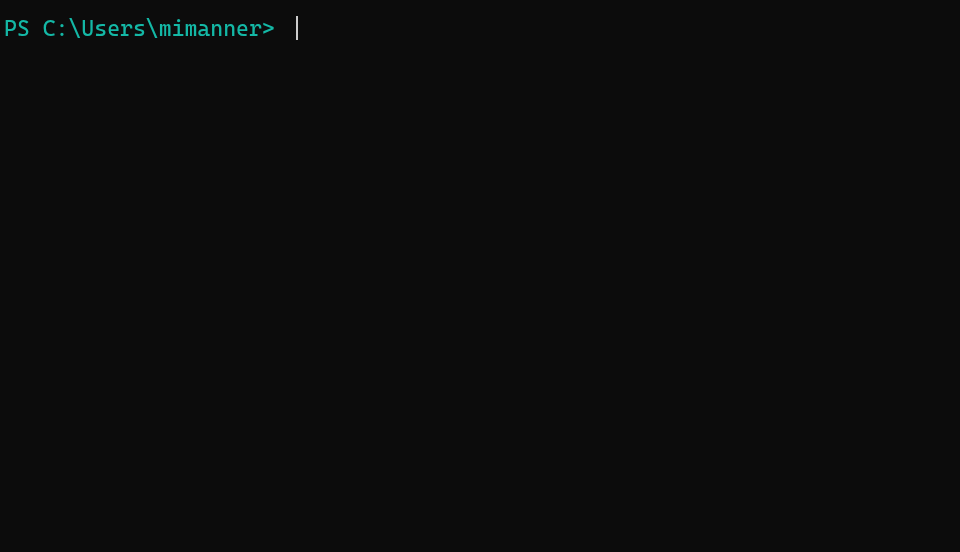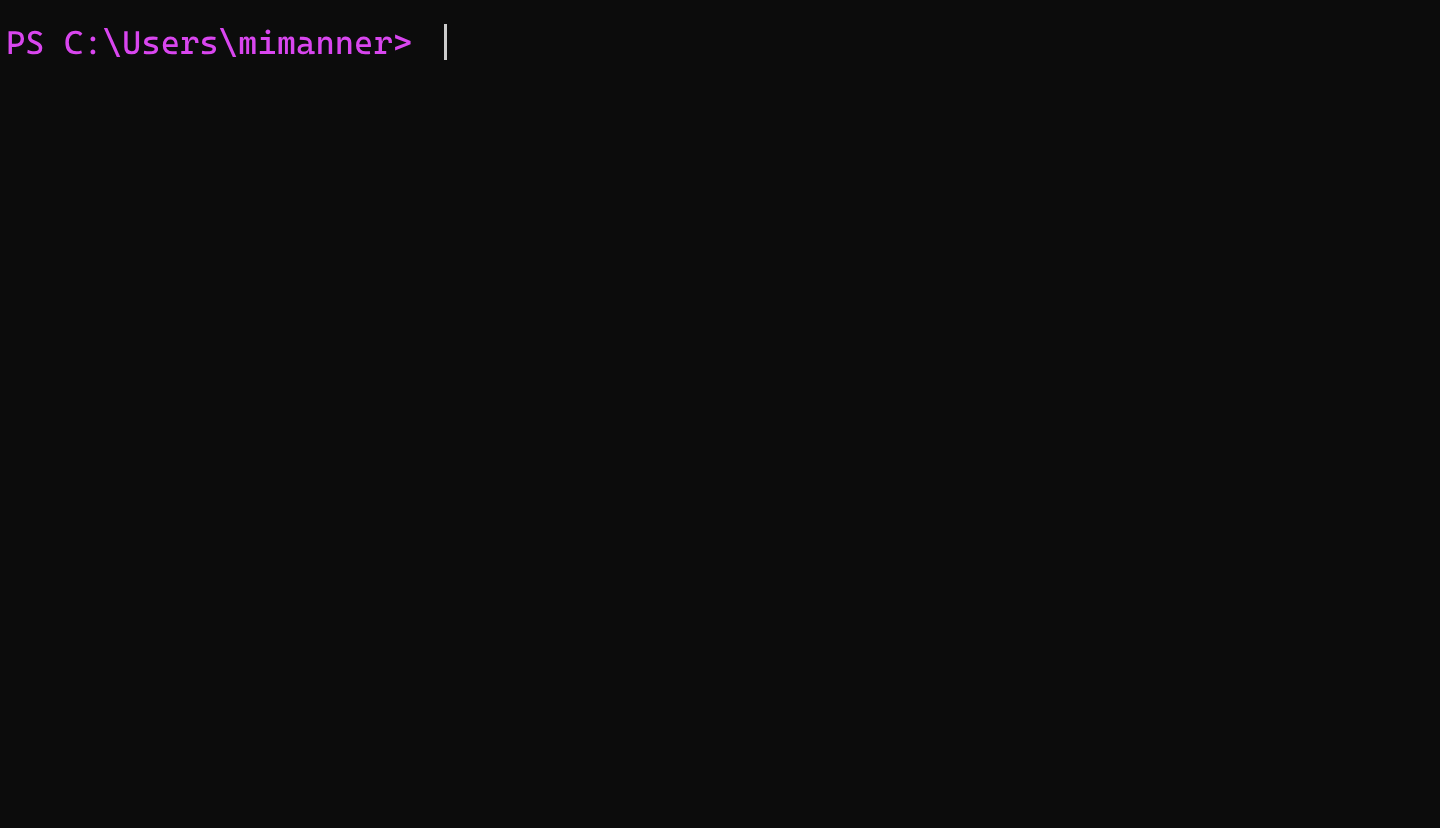--- a/index.html
+++ b/index.html
@@ -21,21 +21,21 @@
       height: 100%;
       padding: 12px 4px;
     }
     .prompt-line {
       display: flex;
       align-items: baseline;
       white-space: pre;
       line-height: 1.3;
     }
     .prompt-text {
-      color: #d946ef;
+      color: #14b8a6;
     }
     .cursor {
       display: inline-block;
       width: 2px;
       height: 24px;
       background-color: #cccccc;
       margin-left: 8px;
       position: relative;
       top: 4px;
     }

